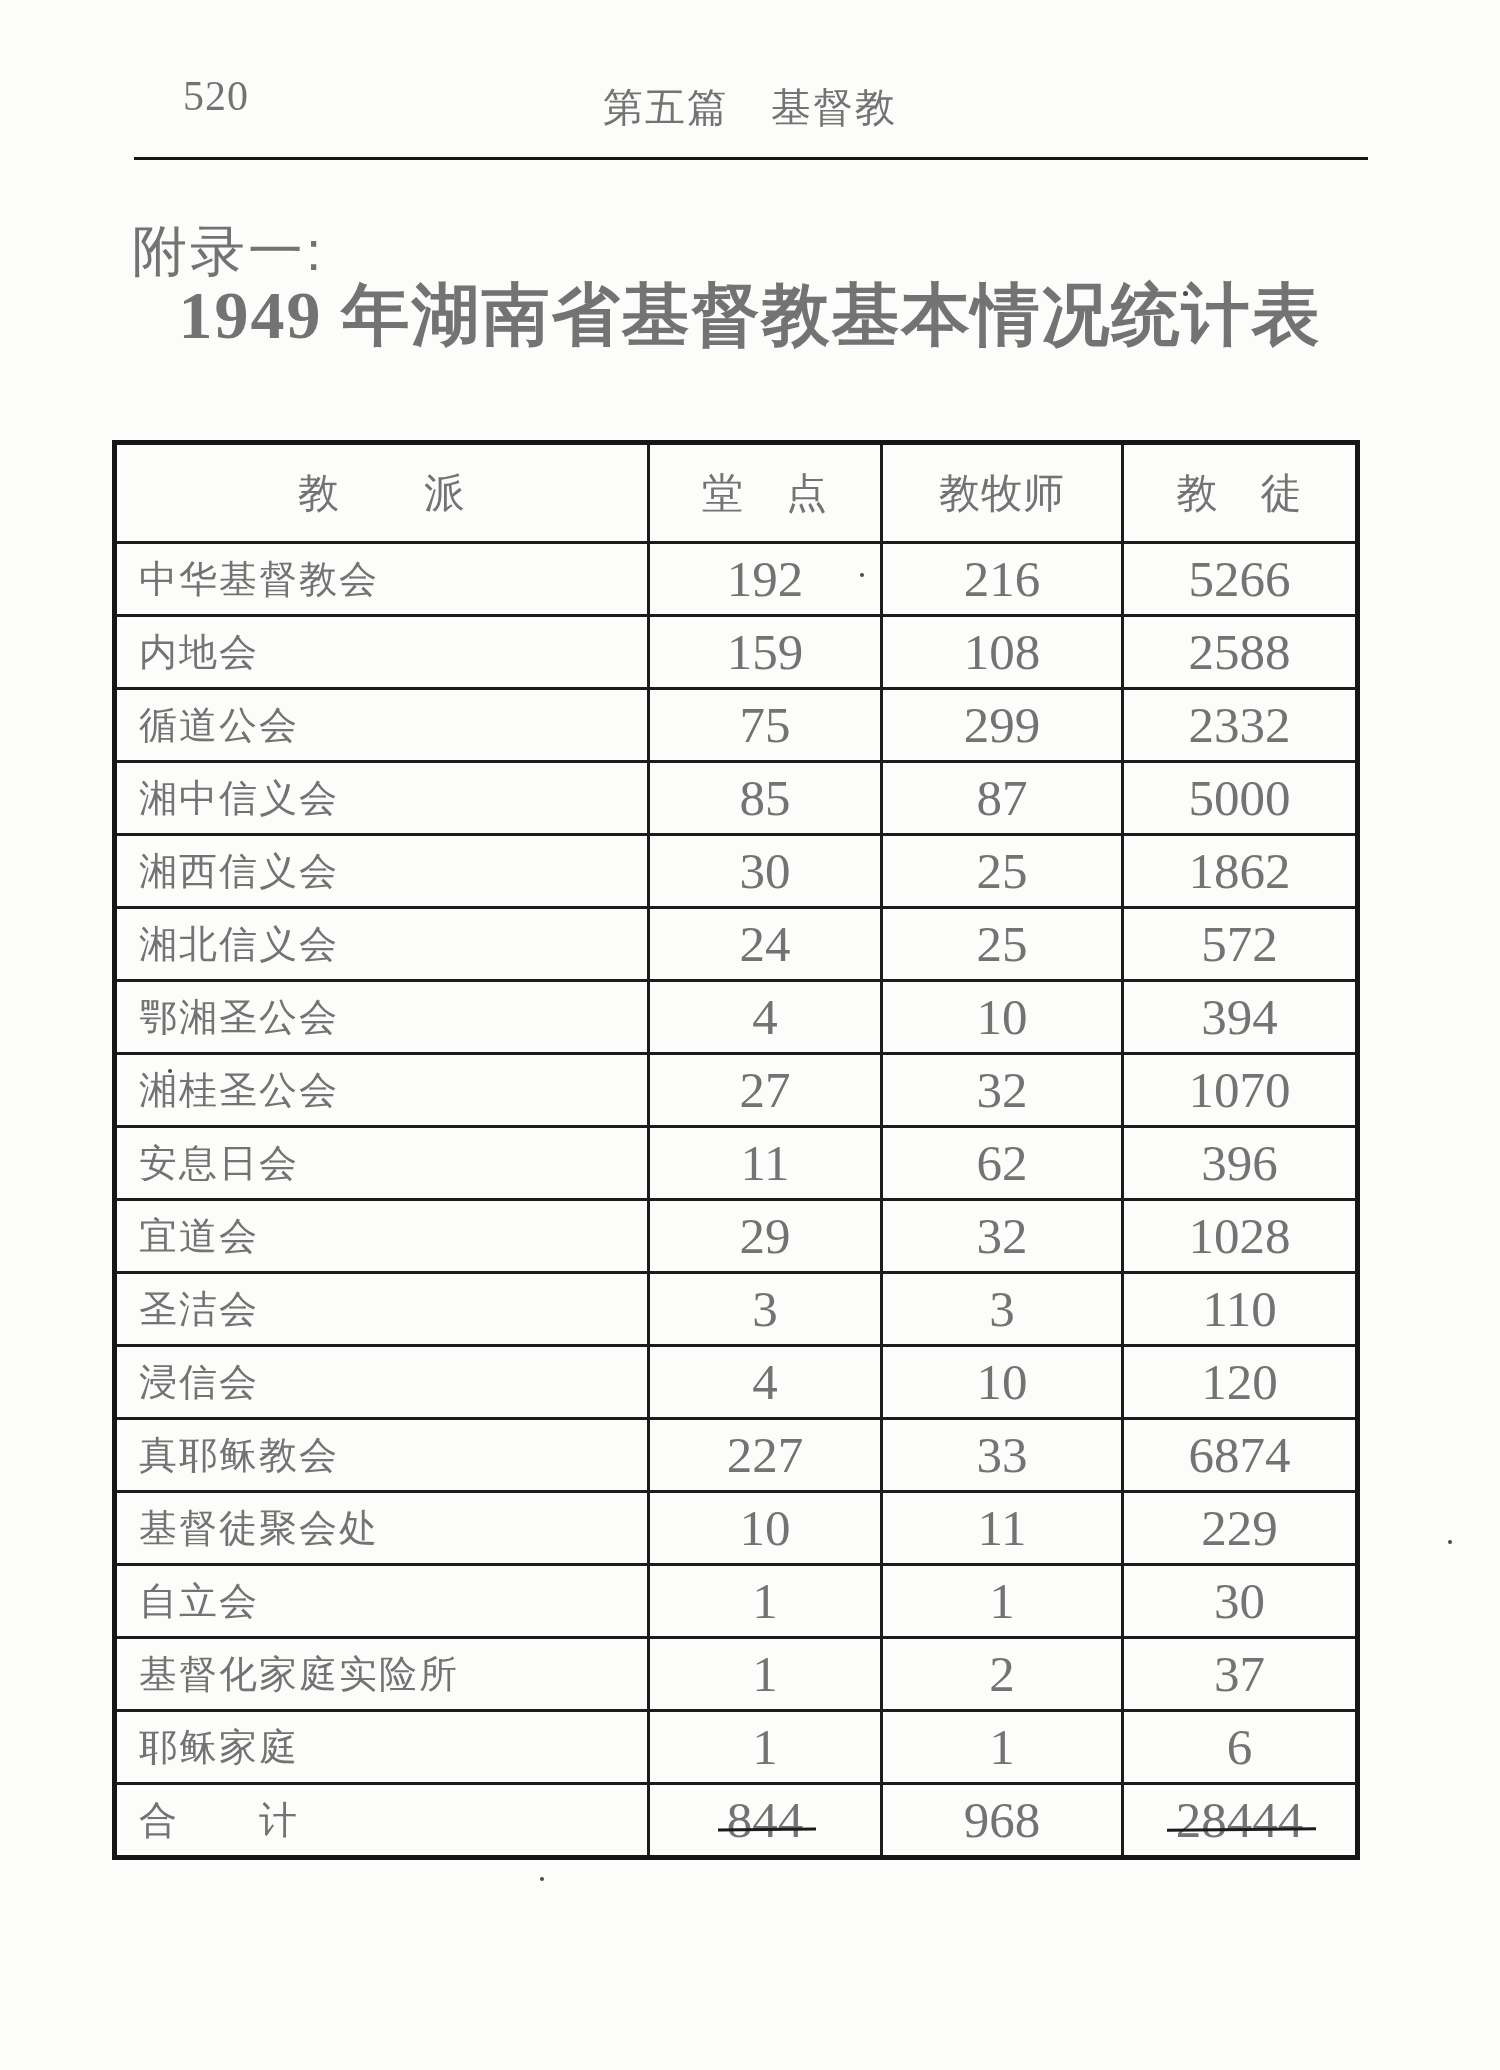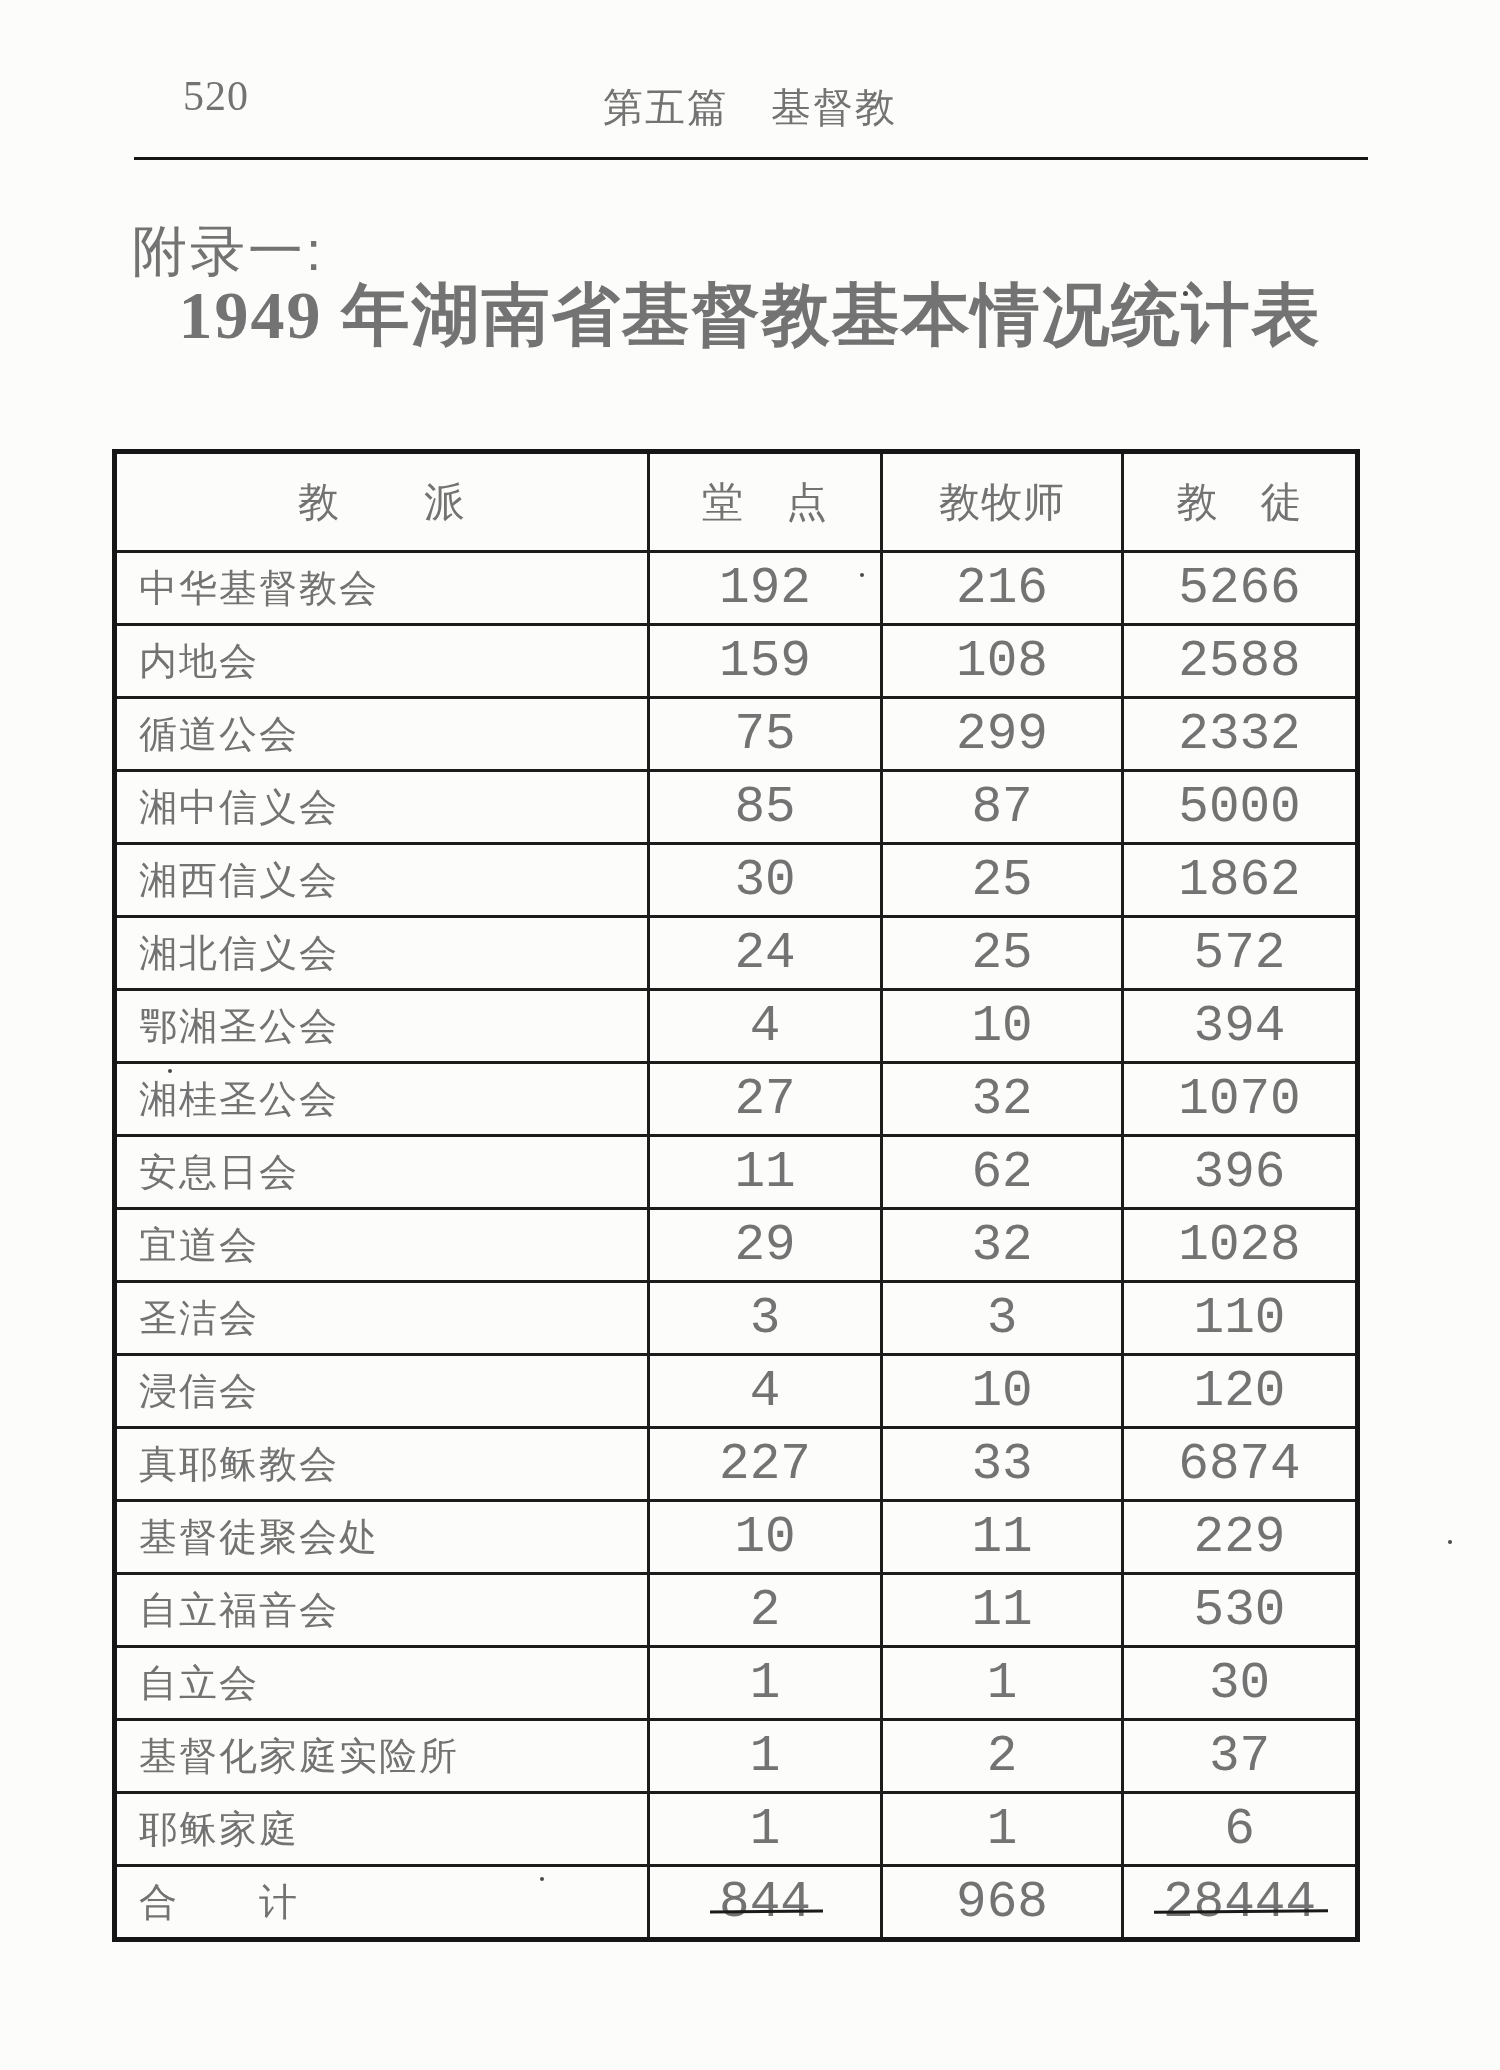--- a/index.html
+++ b/index.html
@@ -30,25 +30,24 @@
     position:absolute; top:215px; left:132px;
     font-family:"Liberation Sans","DejaVu Sans",sans-serif;
     font-weight:normal; font-size:55px; letter-spacing:3px;
   }
   .doc-title {
     position:absolute; top:270px; left:0; width:100%;
     text-align:center; font-weight:bold; font-size:68px;
     letter-spacing:2px;
   }
   table.stats-table {
-    position:absolute; top:449px; left:112px;
+    position:absolute; top:440px; left:112px;
     width:1243px;
     border-collapse:collapse; table-layout:fixed;
     border:5px solid #161616;
-    font-family:Liberation Mono, monospace;
   }
   .stats-table th, .stats-table td {
     border:3px solid #1c1c1c;
     vertical-align:middle;
     overflow:hidden; white-space:nowrap;
   }
   .stats-table th {
     height:94px; font-weight:normal;
     font-size:41px; text-align:center; letter-spacing:1px;
   }
@@ -172,26 +171,20 @@
         <td class="c-num">33</td>
         <td class="c-num">6874</td>
       </tr>
       <tr>
         <td class="c-name">基督徒聚会处</td>
         <td class="c-num">10</td>
         <td class="c-num">11</td>
         <td class="c-num">229</td>
       </tr>
       <tr>
-        <td class="c-name">自立福音会</td>
-        <td class="c-num">2</td>
-        <td class="c-num">11</td>
-        <td class="c-num">530</td>
-      </tr>
-      <tr>
         <td class="c-name">自立会</td>
         <td class="c-num">1</td>
         <td class="c-num">1</td>
         <td class="c-num">30</td>
       </tr>
       <tr>
         <td class="c-name">基督化家庭实险所</td>
         <td class="c-num">1</td>
         <td class="c-num">2</td>
         <td class="c-num">37</td>

